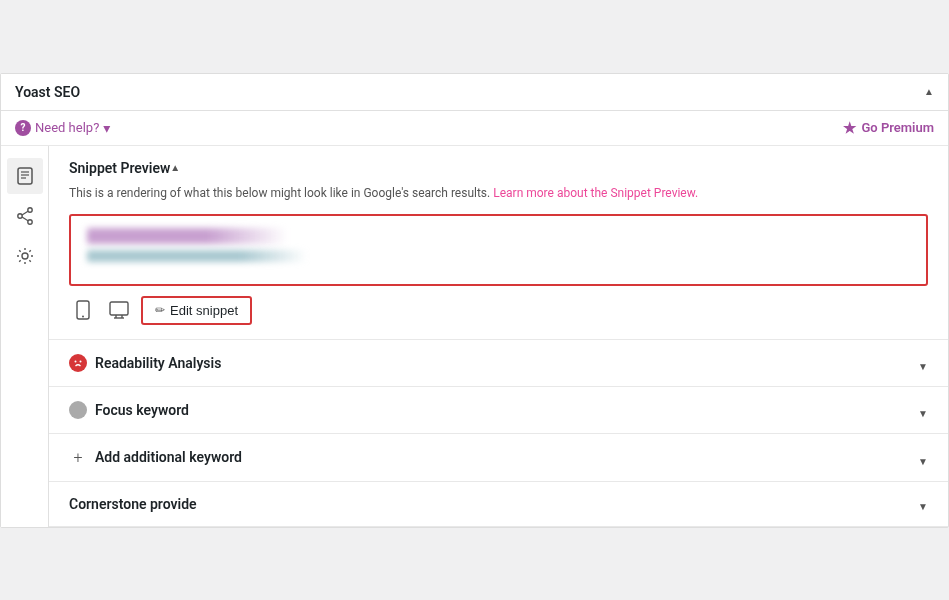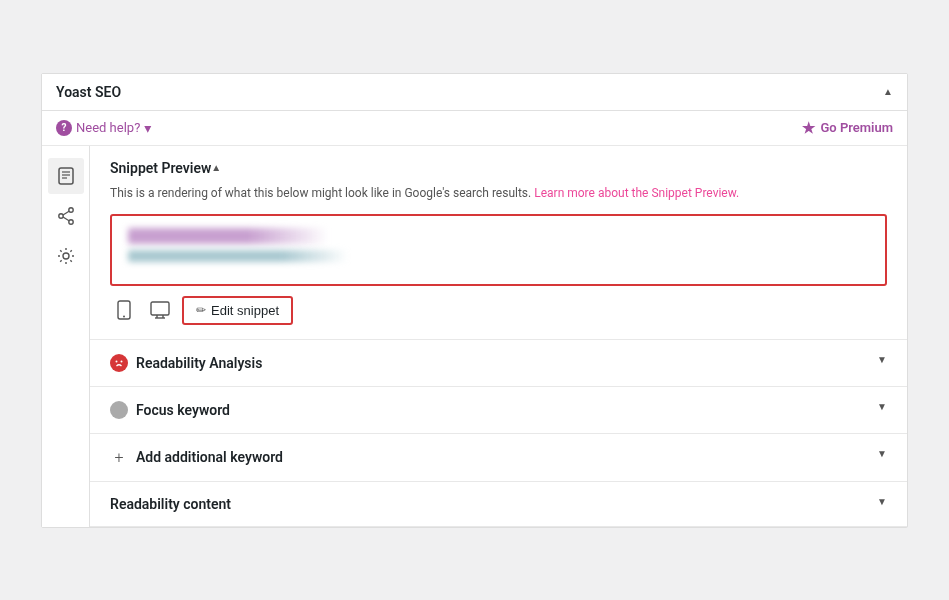--- a/index.html
+++ b/index.html
@@ -6,21 +6,21 @@
     body {
       font-family: -apple-system, BlinkMacSystemFont, "Segoe UI", Roboto, Arial, sans-serif;
       font-size: 13px;
       background: #f0f0f1;
       display: flex;
       justify-content: center;
       align-items: center;
       min-height: 100vh;
     }
     .panel {
-      width: 867px;
+      width: 949px;
       background: #fff;
       border: 1px solid #ddd;
       border-radius: 2px;
     }
     
     .panel-header {
       display: flex;
       justify-content: space-between;
       align-items: center;
       padding: 10px 14px;
@@ -188,21 +188,21 @@
       cursor: pointer;
       font-weight: 500;
     }
     .edit-icon { font-size: 12px; color: #555; }
     
     .collapsible-section {
       border-bottom: 1px solid #e8e8e8;
       padding: 14px 20px;
       cursor: pointer;
       display: flex;
-      align-items: flex-start;
+      align-items: flex-end;
       justify-content: space-between;
     }
     .section-left {
       display: flex;
       align-items: center;
       gap: 8px;
     }
     .readability-icon {
       width: 18px;
       height: 18px;
@@ -360,19 +360,19 @@
       <div class="collapsible-section">
         <div class="section-left">
           <span class="plus-icon">+</span>
           <span class="section-title">Add additional keyword</span>
         </div>
         <span class="collapse-arrow">▼</span>
       </div>
 
       <div class="collapsible-section">
         <div class="section-left">
-          <span class="section-title">Readability content</span>
+          <span class="section-title">Cornerstone provide</span>
         </div>
         <span class="collapse-arrow">▼</span>
       </div>
     </div>
   </div>
 </div>
 
 </body></html>

